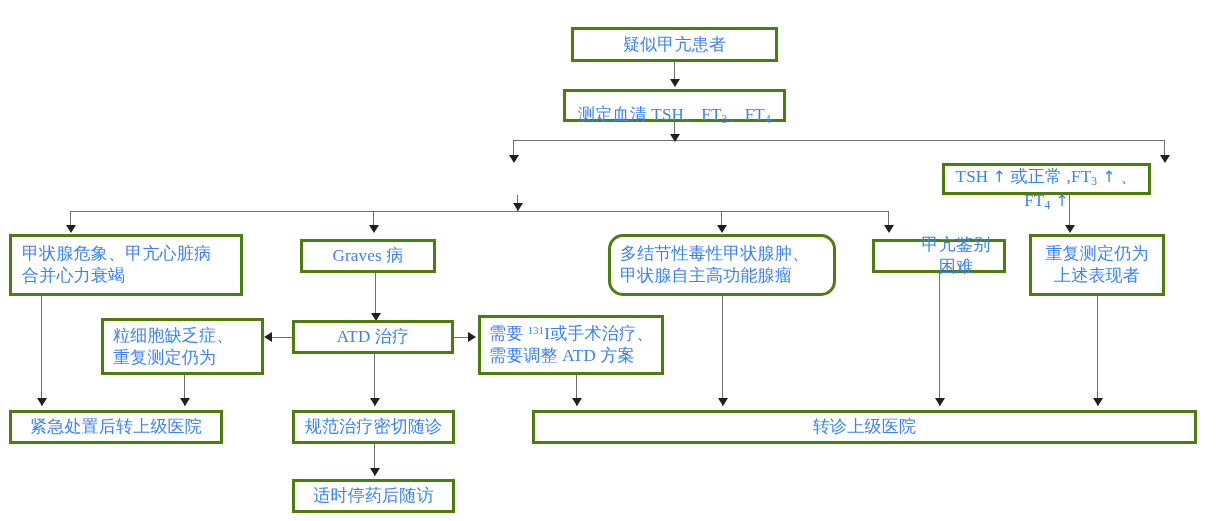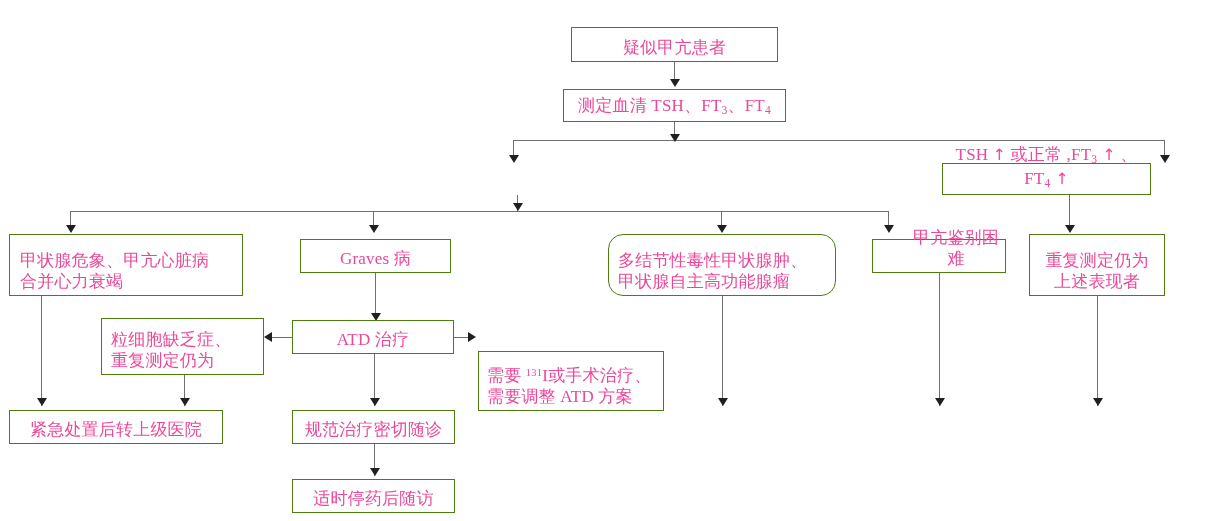--- a/index.html
+++ b/index.html
@@ -12,30 +12,30 @@
     position:relative;
     width:1216px;
     height:521px;
     overflow:hidden;
     background:#ffffff;
   }
   
   .node{
     position:absolute;
     box-sizing:border-box;
-    border:1px solid #4d7c0f;
+    border:3px solid #4d7c0f;
     background:#ffffff;
     display:flex;
-    align-items:flex-end;
+    align-items:center;
     justify-content:center;
     text-align:center;
     line-height:1.28;
     font-size:17px;
     letter-spacing:.2px;
-    color:#ec4899;
+    color:#3b82f6;
     padding:2px 6px;
     z-index:3;
   }
   .node .txt{display:block;white-space:pre-line;}
   .node.left{justify-content:flex-start;text-align:left;}
   .node sub{font-size:.68em;vertical-align:-.28em;}
   .node sup{font-size:.62em;vertical-align:.45em;}
   .arw{font-family:"DejaVu Sans",sans-serif;font-size:.92em;}
 
   
@@ -112,21 +112,21 @@
   <div class="head" style="left:884px;top:225px;"></div>
 
   <div class="ln v" style="left:1069px;top:195px;width:1px;height:36px;"></div>
   <div class="head" style="left:1065px;top:225px;"></div>
 
   <div class="node left" style="left:9px;top:234px;width:234px;height:62px;padding-left:10px;">
     <span class="txt">甲状腺危象、甲亢心脏病
 合并心力衰竭</span>
   </div>
 
-  <div class="node" style="left:300px;top:239px;width:151px;height:34px;">
+  <div class="node" style="left:300px;top:239px;width:136px;height:34px;">
     <span class="txt">Graves 病</span>
   </div>
 
   <div class="node left" style="left:608px;top:234px;width:228px;height:62px;padding-left:9px;border-radius:15px;">
     <span class="txt">多结节性毒性甲状腺肿、
 甲状腺自主高功能腺瘤</span>
   </div>
 
   <div class="node" style="left:872px;top:239px;width:134px;height:34px;padding-left:40px;">
     <span class="txt">甲亢鉴别困难</span>
@@ -154,21 +154,21 @@
 
   <div class="node left" style="left:101px;top:318px;width:163px;height:57px;padding-left:9px;">
     <span class="txt">粒细胞缺乏症、
 重复测定仍为</span>
   </div>
 
   <div class="node" style="left:292px;top:320px;width:162px;height:34px;">
     <span class="txt">ATD 治疗</span>
   </div>
 
-  <div class="node left" style="left:478px;top:315px;width:186px;height:60px;padding-left:8px;margin-top:36px;">
+  <div class="node left" style="left:478px;top:315px;width:186px;height:60px;padding-left:8px;">
     <span class="txt"><span>需要 </span><sup>131</sup><span>I或手术治疗、</span><br><span>需要调整 ATD 方案</span></span>
   </div>
 
   <div class="ln h" style="left:272px;top:337px;width:22px;height:1px;"></div>
   <div class="head left-dir" style="left:264px;top:332px;"></div>
 
   <div class="ln h" style="left:454px;top:337px;width:20px;height:1px;"></div>
   <div class="head right-dir" style="left:468px;top:332px;"></div>
 
   <div class="ln v" style="left:184px;top:375px;width:1px;height:31px;"></div>
@@ -181,20 +181,23 @@
   <div class="head" style="left:572px;top:398px;"></div>
 
   <div class="node" style="left:9px;top:410px;width:214px;height:34px;">
     <span class="txt">紧急处置后转上级医院</span>
   </div>
 
   <div class="node" style="left:292px;top:410px;width:163px;height:34px;">
     <span class="txt">规范治疗密切随诊</span>
   </div>
 
+  <div class="node" style="left:532px;top:410px;width:665px;height:34px;">
+    <span class="txt">转诊上级医院</span>
+  </div>
 
   <div class="ln v" style="left:374px;top:444px;width:1px;height:32px;"></div>
   <div class="head" style="left:370px;top:468px;"></div>
 
   <div class="node" style="left:292px;top:479px;width:163px;height:34px;">
     <span class="txt">适时停药后随访</span>
   </div>
 
 </div>
 

